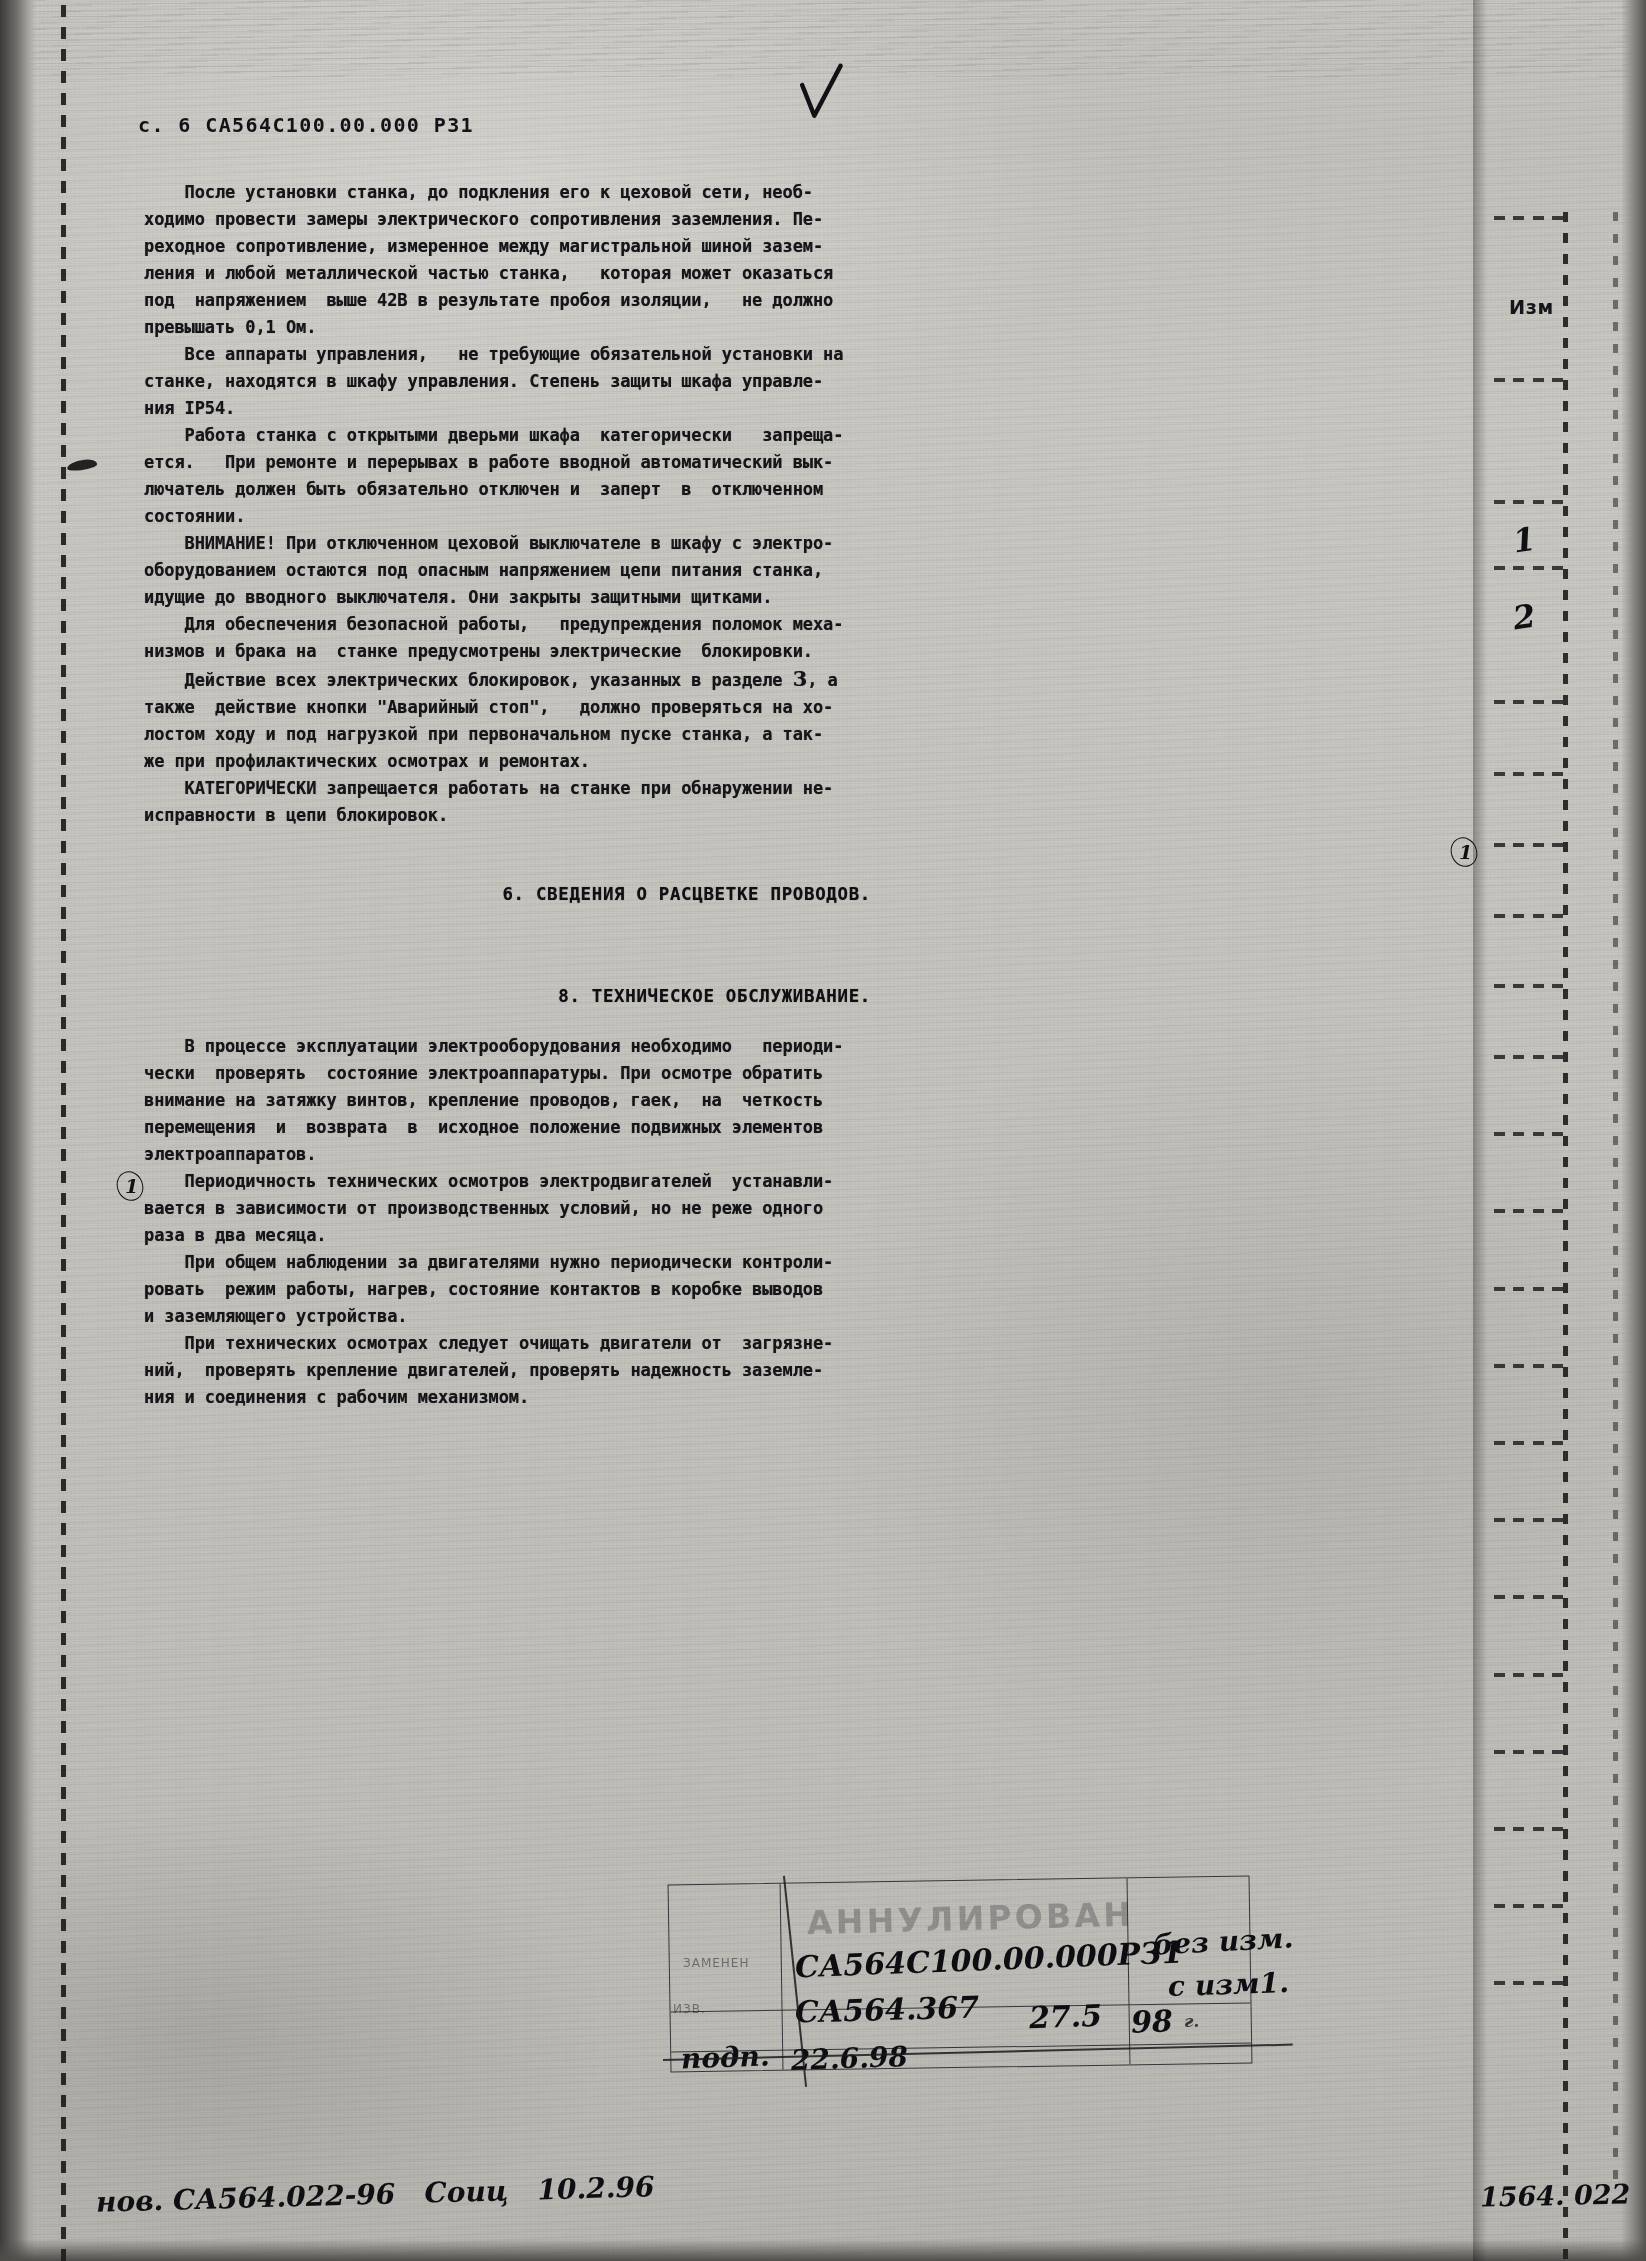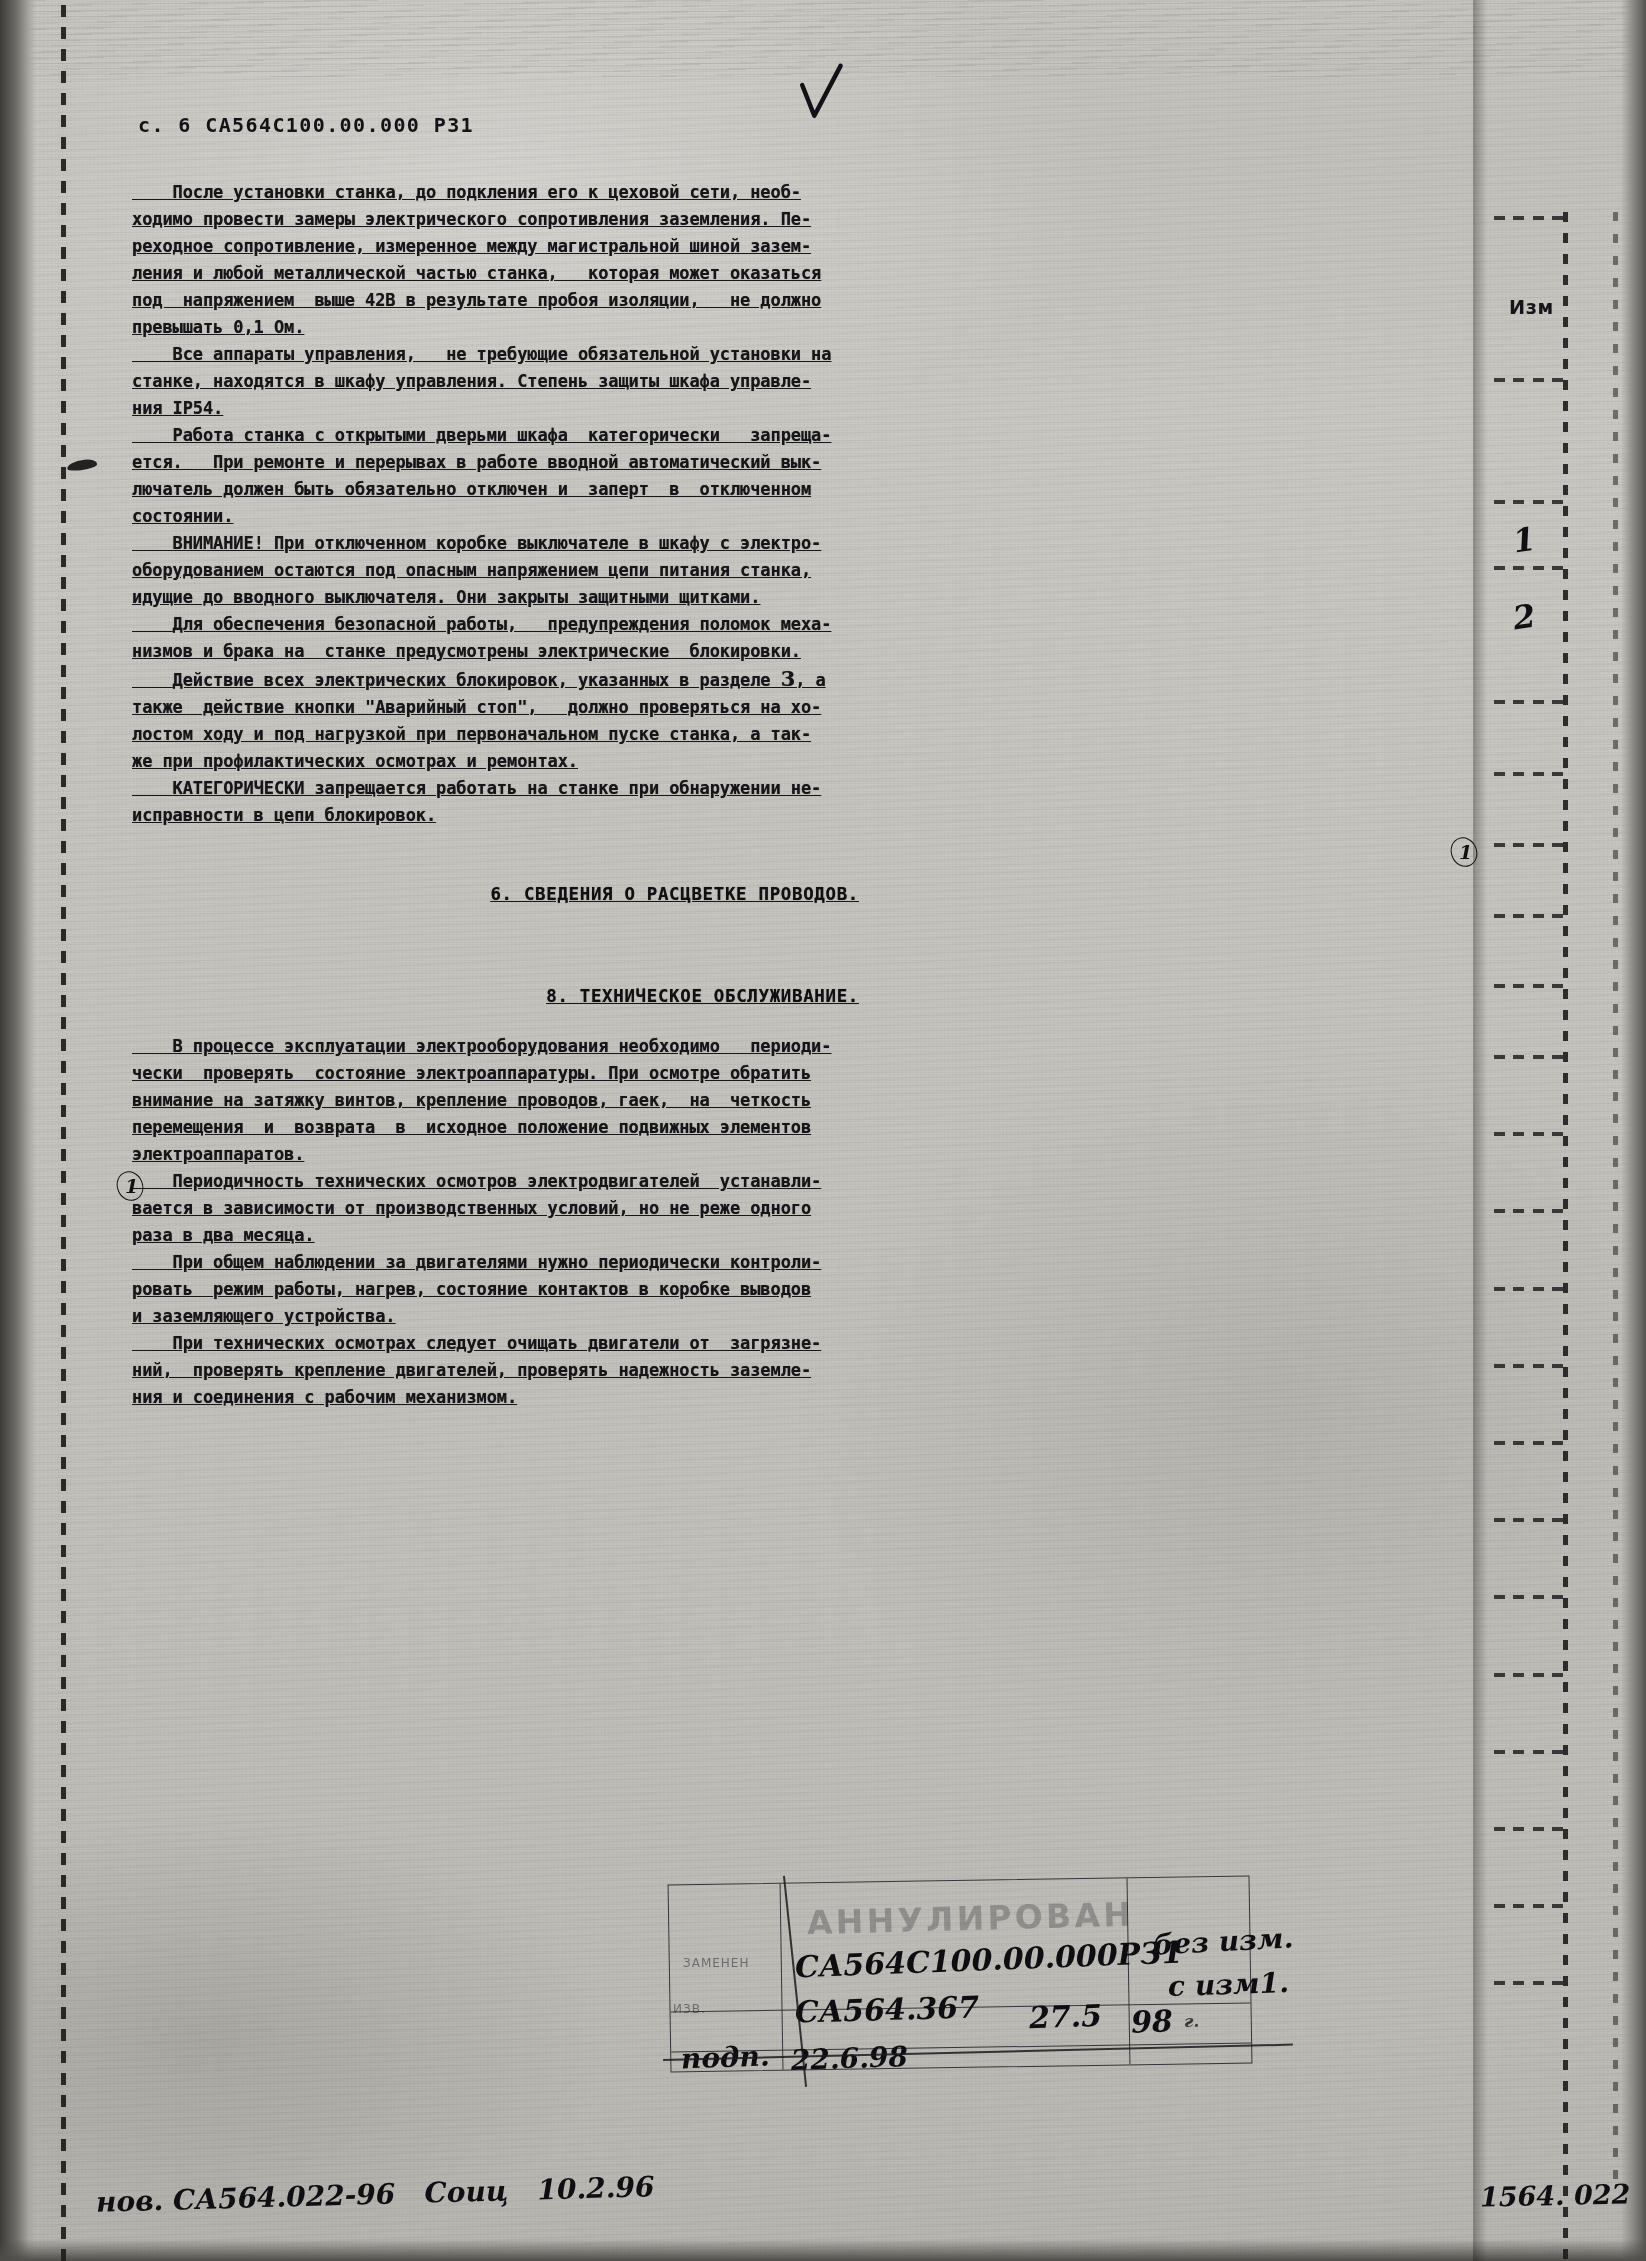--- a/index.html
+++ b/index.html
@@ -93,21 +93,21 @@
     position:absolute;left:138px;top:113px;
     font-size:20px;font-weight:700;letter-spacing:1.4px;
     font-family:"DejaVu Sans Mono", monospace;
     color:#131317;
   }
   .checkmark{
     position:absolute;left:793px;top:62px;width:58px;height:64px;
   }
 
   .body{
-    position:absolute;left:132px;top:179px;width:727px;text-decoration:underline;
+    position:absolute;left:144px;top:179px;width:727px;
   }
   .para{
     font-family:"DejaVu Sans Mono", monospace;
     font-size:17px;
     font-weight:700;
     line-height:27px;
     letter-spacing:-0.1px;
     color:#16161a;
     margin:0;
     white-space:pre-wrap;
@@ -237,21 +237,21 @@
 ления и любой металлической частью станка,   которая может оказаться
 под  напряжением  выше 42В в результате пробоя изоляции,   не должно
 превышать 0,1 Ом.</p>
     <p class="para">    Все аппараты управления,   не требующие обязательной установки на
 станке, находятся в шкафу управления. Степень защиты шкафа управле-
 ния IP54.</p>
     <p class="para">    Работа станка с открытыми дверьми шкафа  категорически   запреща-
 ется.   При ремонте и перерывах в работе вводной автоматический вык-
 лючатель должен быть обязательно отключен и  заперт  в  отключенном
 состоянии.</p>
-    <p class="para">    ВНИМАНИЕ! При отключенном коробке выключателе в шкафу с электро-
+    <p class="para">    ВНИМАНИЕ! При отключенном цеховой выключателе в шкафу с электро-
 оборудованием остаются под опасным напряжением цепи питания станка,
 идущие до вводного выключателя. Они закрыты защитными щитками.</p>
     <p class="para">    Для обеспечения безопасной работы,   предупреждения поломок меха-
 низмов и брака на  станке предусмотрены электрические  блокировки.</p>
 
     <p class="para"><span>    Действие всех электрических блокировок, указанных в разделе </span><span class="bold3">3</span><span>, а</span><span>
 также  действие кнопки "Аварийный стоп",   должно проверяться на хо-
 лостом ходу и под нагрузкой при первоначальном пуске станка, а так-
 же при профилактических осмотрах и ремонтах.</span></p>
 

